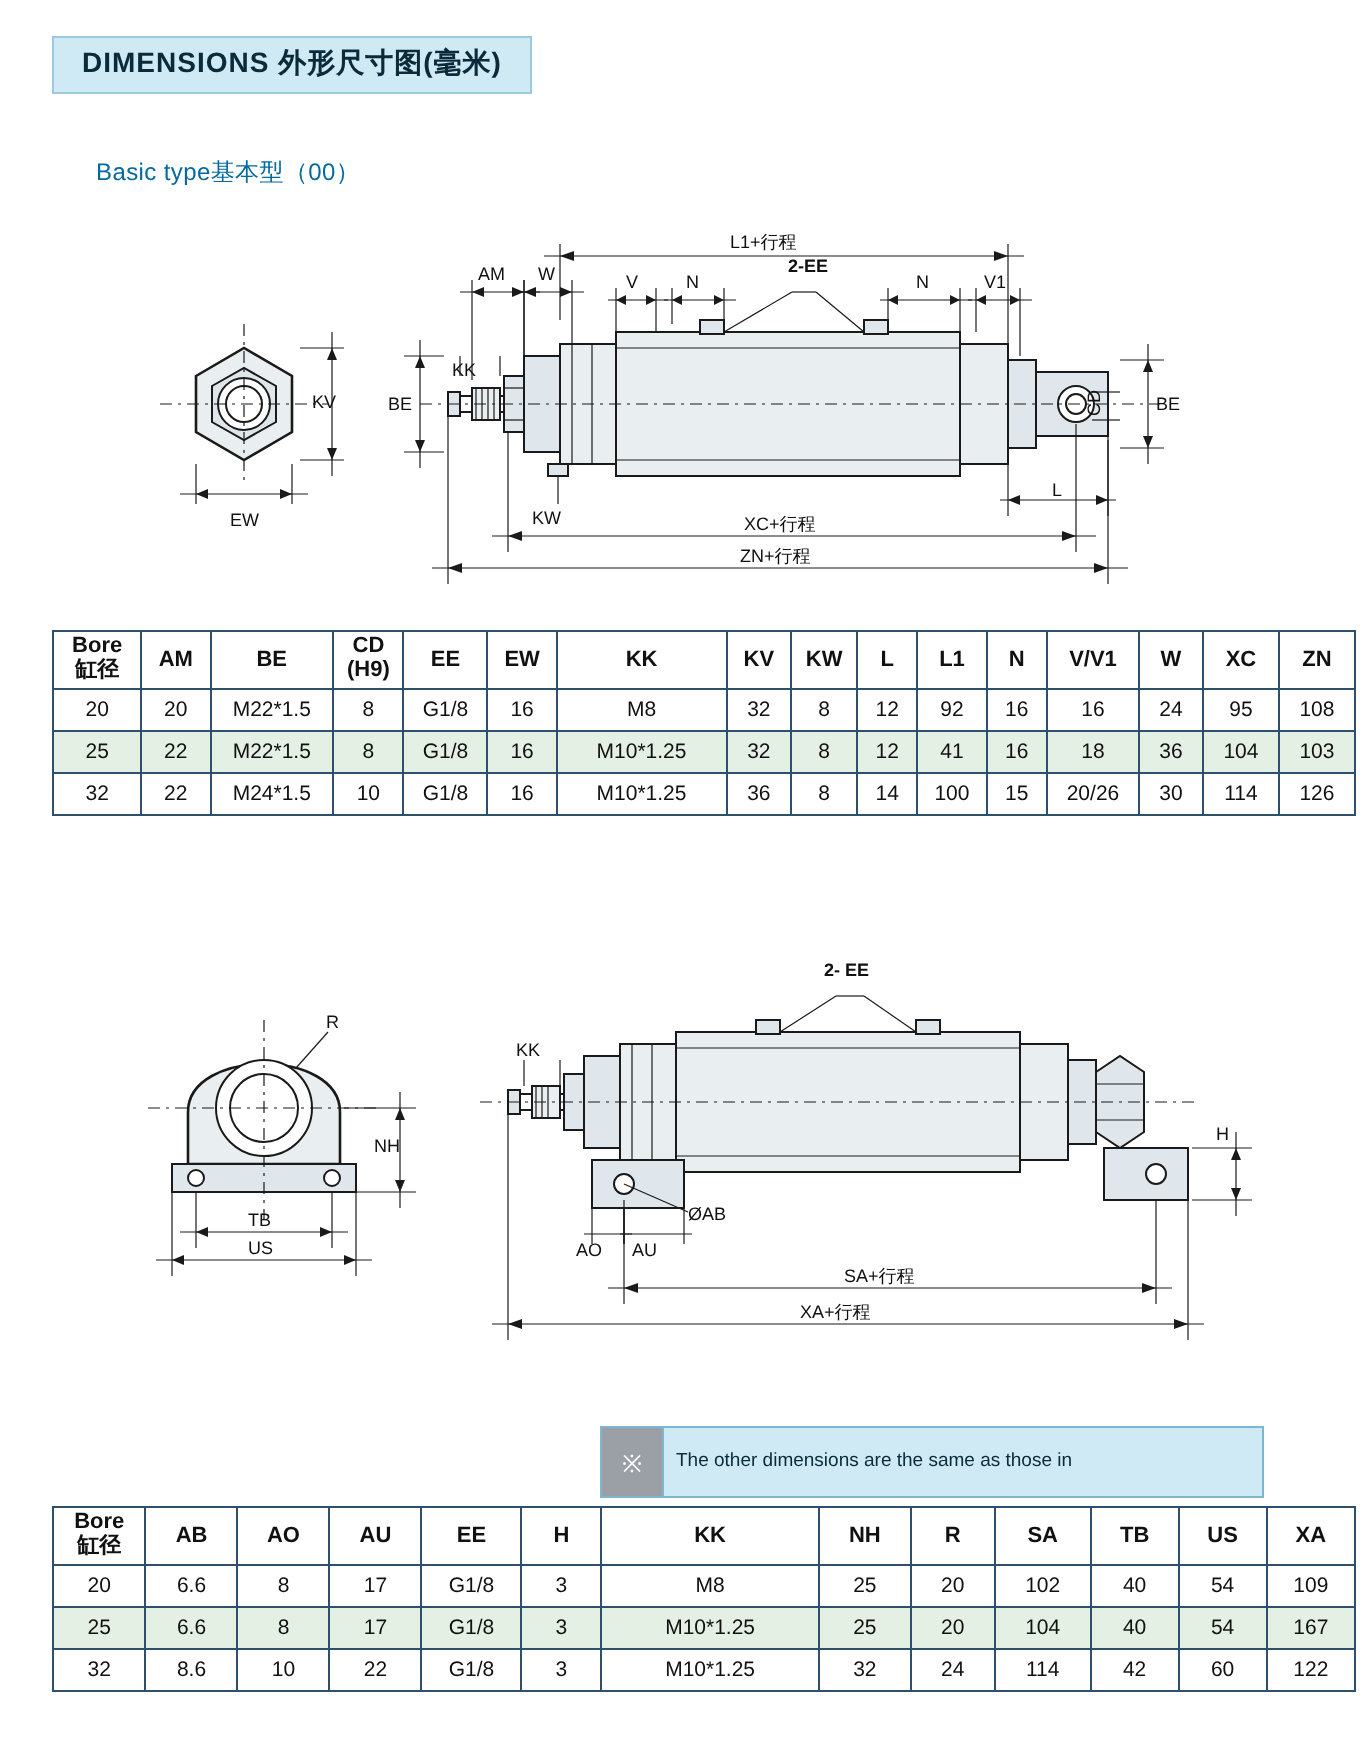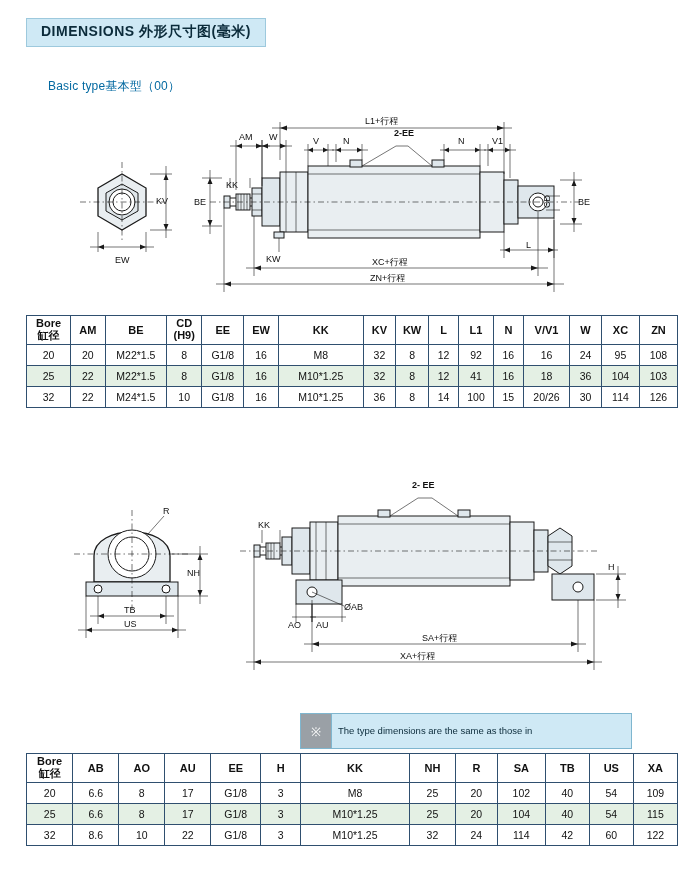--- a/index.html
+++ b/index.html
@@ -489,21 +489,21 @@
         <polygon points="194,202 201,199.5 201,204.5" fill="#1a1a1a"></polygon>
         <polygon points="534,202 527,199.5 527,204.5" fill="#1a1a1a"></polygon>
         <text class="lbl" x="340" y="199">XA+行程</text>
       </g>
     </svg>
   </div>
 
   <div class="note">
     <div class="mark">※</div>
     <div class="txt">
-      <div>The type dimensions are the same as those in</div>
+      <div>The other dimensions are the same as those in</div>
     </div>
   </div>
 
   <table class="dim" id="table2">
     <thead>
       <tr>
         <th class="bore-head" style="width:46px">
           <span>Bore</span><br><span>缸径</span>
         </th>
         <th style="width:46px">AB</th>
@@ -542,21 +542,21 @@
         <td>8</td>
         <td>17</td>
         <td>G1/8</td>
         <td>3</td>
         <td>M10*1.25</td>
         <td>25</td>
         <td>20</td>
         <td>104</td>
         <td>40</td>
         <td>54</td>
-        <td>115</td>
+        <td>167</td>
       </tr>
       <tr>
         <td>32</td>
         <td>8.6</td>
         <td>10</td>
         <td>22</td>
         <td>G1/8</td>
         <td>3</td>
         <td>M10*1.25</td>
         <td>32</td>

